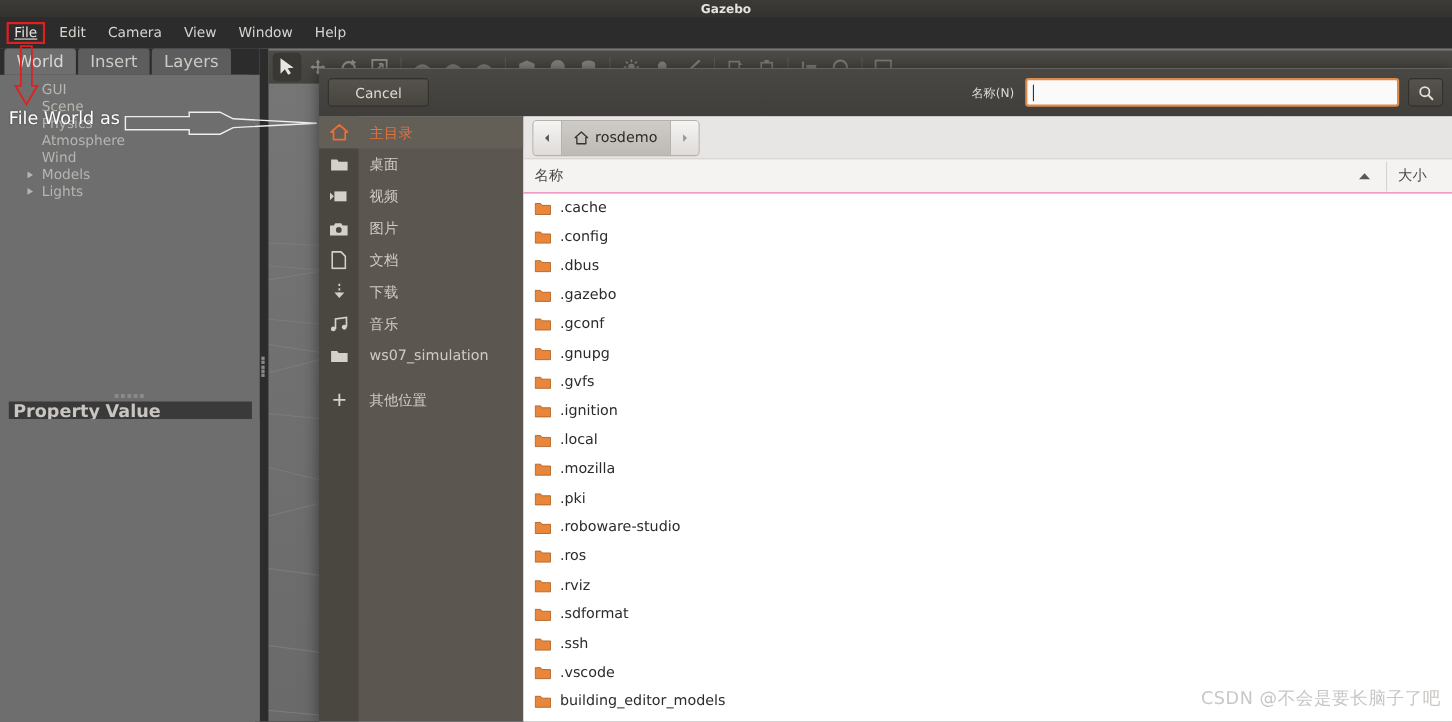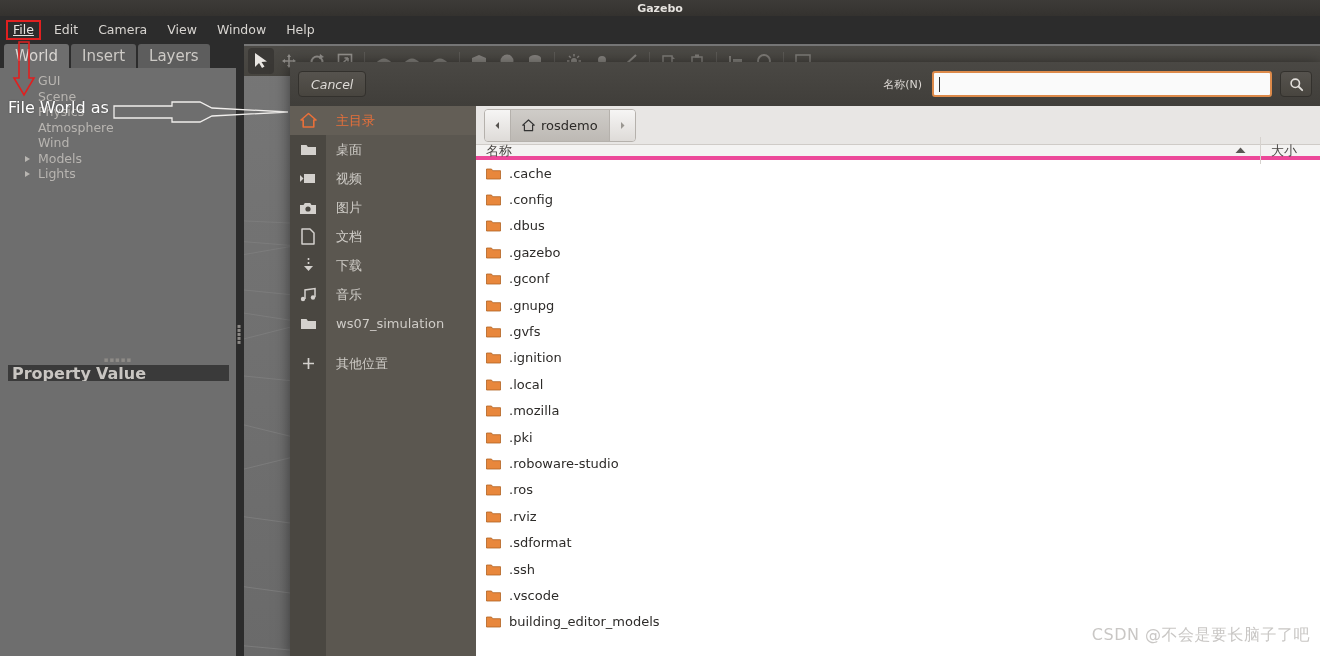--- a/index.html
+++ b/index.html
@@ -106,24 +106,24 @@
   .dialog{
     position:absolute; left:290px; top:62px; width:1030px; height:594px;
     background:#f2f1f0; box-shadow:0 2px 14px rgba(0,0,0,.5);
   }
   .dlg-header{
     position:absolute; left:0; top:0; width:1030px; height:44px;
     background:linear-gradient(#4a4844,#403e3a);
     display:flex; align-items:center; padding:0 8px;
   }
   .dlg-btn{
-    height:26px; padding:0 12px; display:flex; align-items:center;
+    height:26px; padding:0 24px; display:flex; align-items:center;
     font-size:12.5px; color:#dedbd7;
     background:linear-gradient(#56534e,#48453f);
-    border:1px solid #33312d; border-radius:4px;font-style:italic;
+    border:1px solid #33312d; border-radius:4px;
   }
   .dlg-namelabel{
     margin-left:auto; font-size:11px; color:#ddd9d5; padding-right:10px;
   }
   .dlg-input{
     width:340px; height:26px; background:#fafafa;
     border:2px solid #dd8a4a; border-radius:3px;
     display:flex; align-items:center; padding-left:5px;
     font-size:12.5px; color:#222;
   }
@@ -170,21 +170,21 @@
   .crumb-arrow{
     width:25px; background:linear-gradient(#f6f5f4,#dedbd8);
     display:flex; align-items:center; justify-content:center;
   }
   .crumb-main{
     padding:0 11px; background:linear-gradient(#cfccc8,#bdb9b4);
     display:flex; align-items:center; gap:6px;
     font-size:13px; color:#2c2a28; border-left:1px solid #b5b1ac; border-right:1px solid #b5b1ac;
   }
   .colheader{
-    height:15px; background:#f4f3f2; border-bottom:4px solid #ec4899;
+    height:31px; background:#f4f3f2; border-bottom:1px solid #ec4899;
     display:flex; align-items:center; font-size:13px; color:#4a4744;
   }
   .colheader .hname{ padding-left:10px; flex:1; }
   .colheader .hsort{ width:40px; display:flex; align-items:center; justify-content:center; }
   .colheader .hsize{ width:60px; padding-left:10px; border-left:1px solid #d6d2ce; height:27px; display:flex; align-items:center; }
   .filelist{ height:483px; overflow:hidden; background:#fff; }
   .filerow{
     height:26.4px; display:flex; align-items:center; gap:8px;
     padding-left:10px; font-size:13px; color:#2d2b29;
   }

